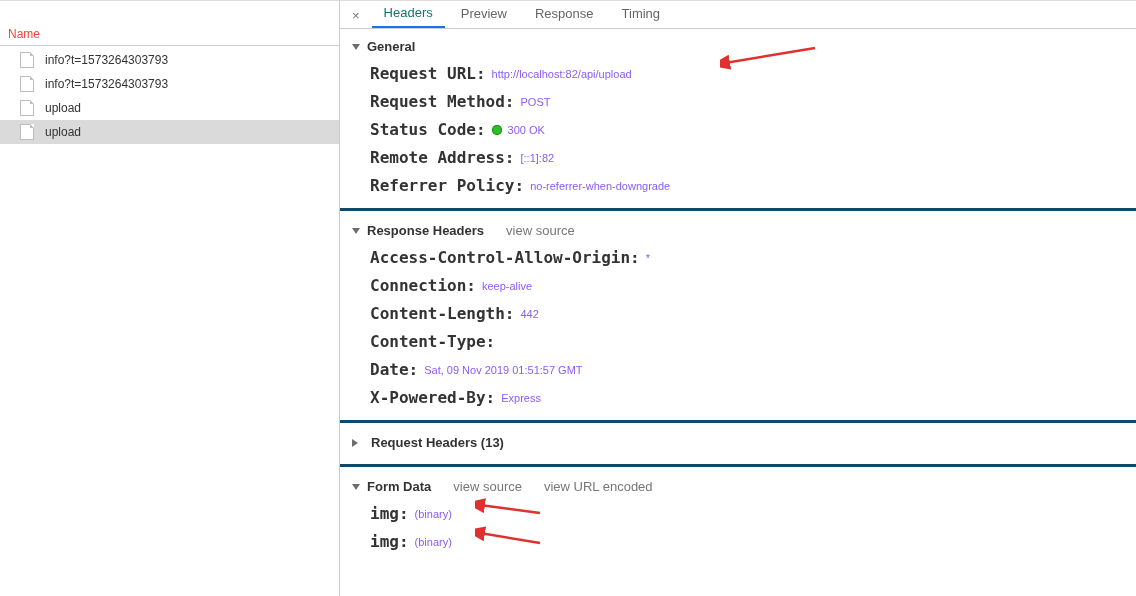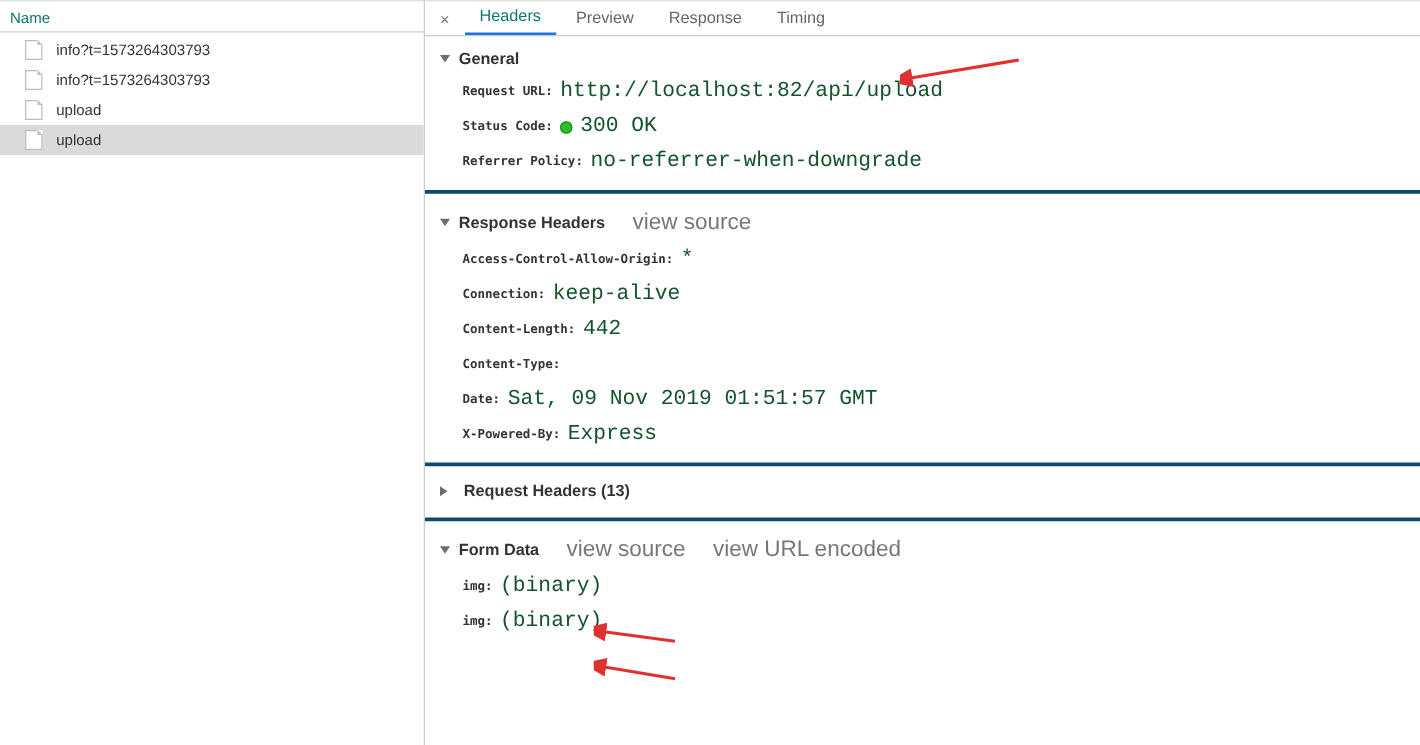--- a/index.html
+++ b/index.html
@@ -1,20 +1,20 @@
 <!DOCTYPE html>
 <html><head>
 <meta charset="utf-8">
 <style>
   * { margin:0; padding:0; box-sizing:border-box; font-family:"Segoe UI","Helvetica Neue",Arial,sans-serif; }
   body { width:1136px; height:596px; background:#fff; display:flex; font-size:13px; color:#333; overflow:hidden; }
 
   
   .left-panel { width:340px; border-right:1px solid #ccc; display:flex; flex-direction:column; border-top:1px solid #ddd;}
-  .name-header { padding:6px 8px 4px 8px; border-bottom:1px solid #ccc; color:#0f766e; font-size:12px; }
+  .name-header { padding:6px 8px 4px 8px; border-bottom:1px solid #ccc; color:#ef4444; font-size:12px;margin-top:20px; }
   .req-list { flex:1; overflow:auto; padding-top:2px; }
   .req-row { display:flex; align-items:center; gap:11px; padding:2px 20px; height:24px; }
   .req-row.selected { background:#dadada; }
   .file-icon { width:14px; height:16px; border:1px solid #bdbdbd; background:#fff; position:relative; }
   .file-icon:after { content:""; position:absolute; top:-1px; right:-1px; border-left:4px solid #bdbdbd; border-top:4px solid #fff; }
   .req-label { font-size:12px; color:#333; }
 
   
   .right-panel { flex:1; display:flex; flex-direction:column; border-top:1px solid #ddd;}
   .tabbar { display:flex; align-items:center; height:28px; border-bottom:1px solid #ccc; padding-left:10px; gap:4px; }
@@ -23,26 +23,26 @@
   .tab.active { color:#0f766e; border-bottom:2px solid #1a73e8; }
 
   .detail-body { flex:1; overflow:auto; padding:4px 0 24px 0; }
 
   .section { padding:4px 0 4px 12px; }
   .section + .section { border-top:3px solid #0c4a6e; margin-top:4px; padding-top:10px;}
   .section-title-row { display:flex; align-items:center; gap:4px; padding:2px 0 6px 0;}
   .triangle { display:inline-block; width:0; height:0; border-left:4px solid transparent; border-right:4px solid transparent; border-top:6px solid #6e6e6e; margin-right:3px; }
   .triangle.closed { border-top:4px solid transparent; border-bottom:4px solid transparent; border-left:6px solid #6e6e6e; margin-right:5px;}
   .section-title { font-weight:bold; color:#333; font-size:13px; }
-  .section-link { color:#777; font-size:18px; margin-left:18px; }
+  .section-link { color:#777; font-size:13px; margin-left:18px; }
 
   .kv-row { padding:4px 0 4px 18px; font-size:13px; line-height:20px; display:flex; align-items:center; gap:6px;}
-  .kv-key { font-weight:bold; color:#333; font-family:Consolas,Menlo,monospace; font-size:10px;}
+  .kv-key { font-weight:bold; color:#333; font-family:Consolas,Menlo,monospace; font-size:16px;}
   .kv-key:after{ content:":";}
-  .kv-val { color:#14532d; font-family:Liberation Mono, monospace; font-size:17px;}
+  .kv-val { color:#8b5cf6; font-family:Liberation Sans, sans-serif; font-size:11px;}
 
   .status-dot { width:10px; height:10px; border-radius:50%; background:#2dbe2d; display:inline-block; box-shadow:0 0 0 1px #1a8f1a inset;}
 
   
   .arrow { position:absolute; pointer-events:none; }
   .arrow svg { display:block; }
   .right-panel { position:relative; }
 </style>
 </head>
 <body>
@@ -83,23 +83,31 @@
     <div class="section">
       <div class="section-title-row">
         <span class="triangle"></span>
         <span class="section-title">General</span>
       </div>
       <div class="kv-row">
         <span class="kv-key">Request URL</span>
         <span class="kv-val">http://localhost:82/api/upload</span>
       </div>
       <div class="kv-row">
+        <span class="kv-key">Request Method</span>
+        <span class="kv-val">POST</span>
+      </div>
+      <div class="kv-row">
         <span class="kv-key">Status Code</span>
         <span class="status-dot"></span>
         <span class="kv-val">300 OK</span>
+      </div>
+      <div class="kv-row">
+        <span class="kv-key">Remote Address</span>
+        <span class="kv-val">[::1]:82</span>
       </div>
       <div class="kv-row">
         <span class="kv-key">Referrer Policy</span>
         <span class="kv-val">no-referrer-when-downgrade</span>
       </div>
     </div>
 
     <div class="section">
       <div class="section-title-row">
         <span class="triangle"></span>

